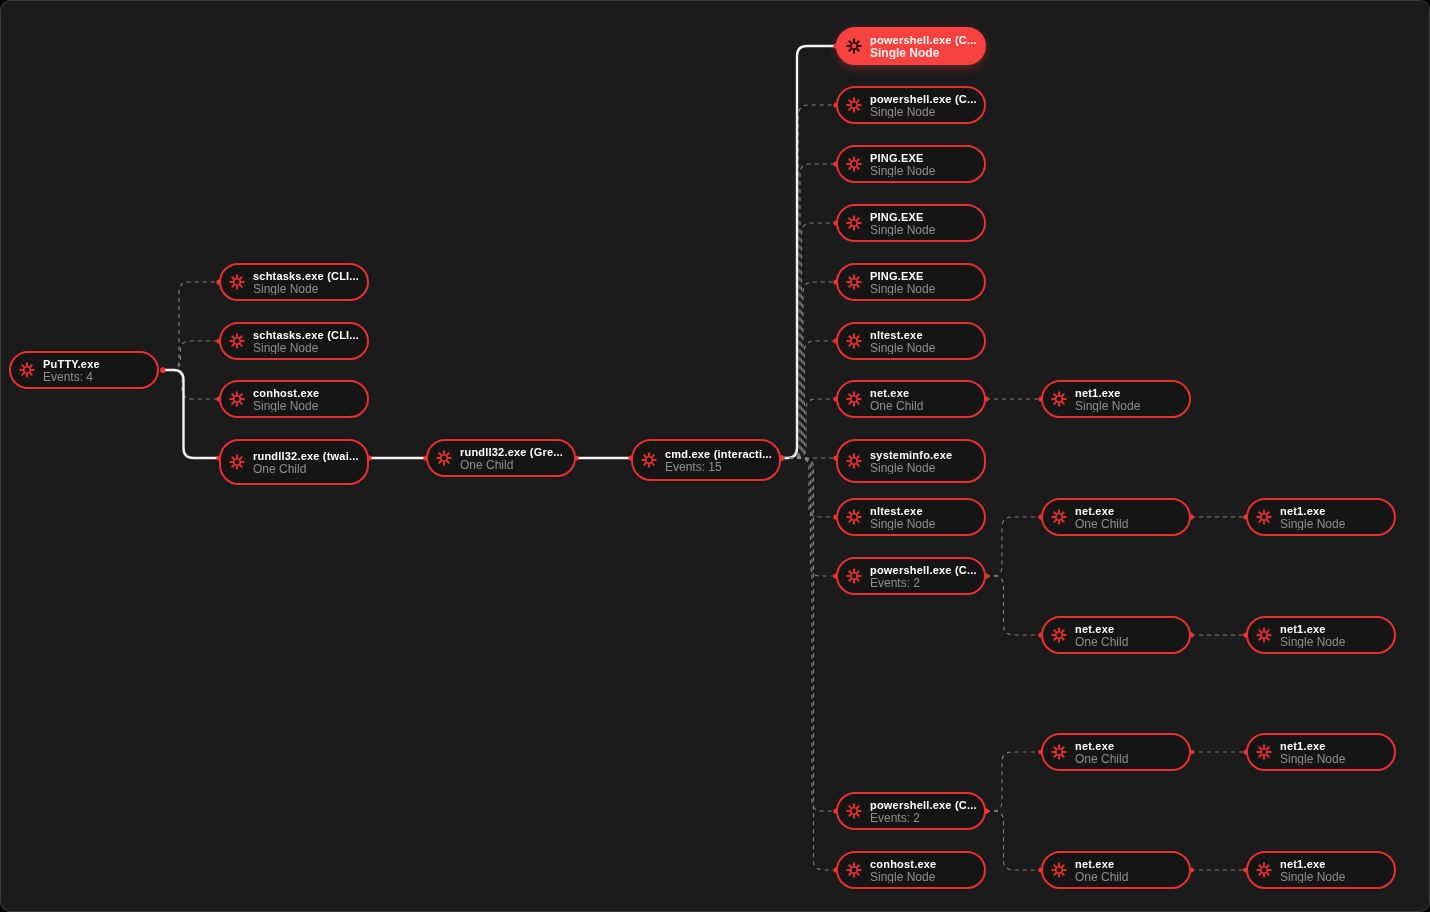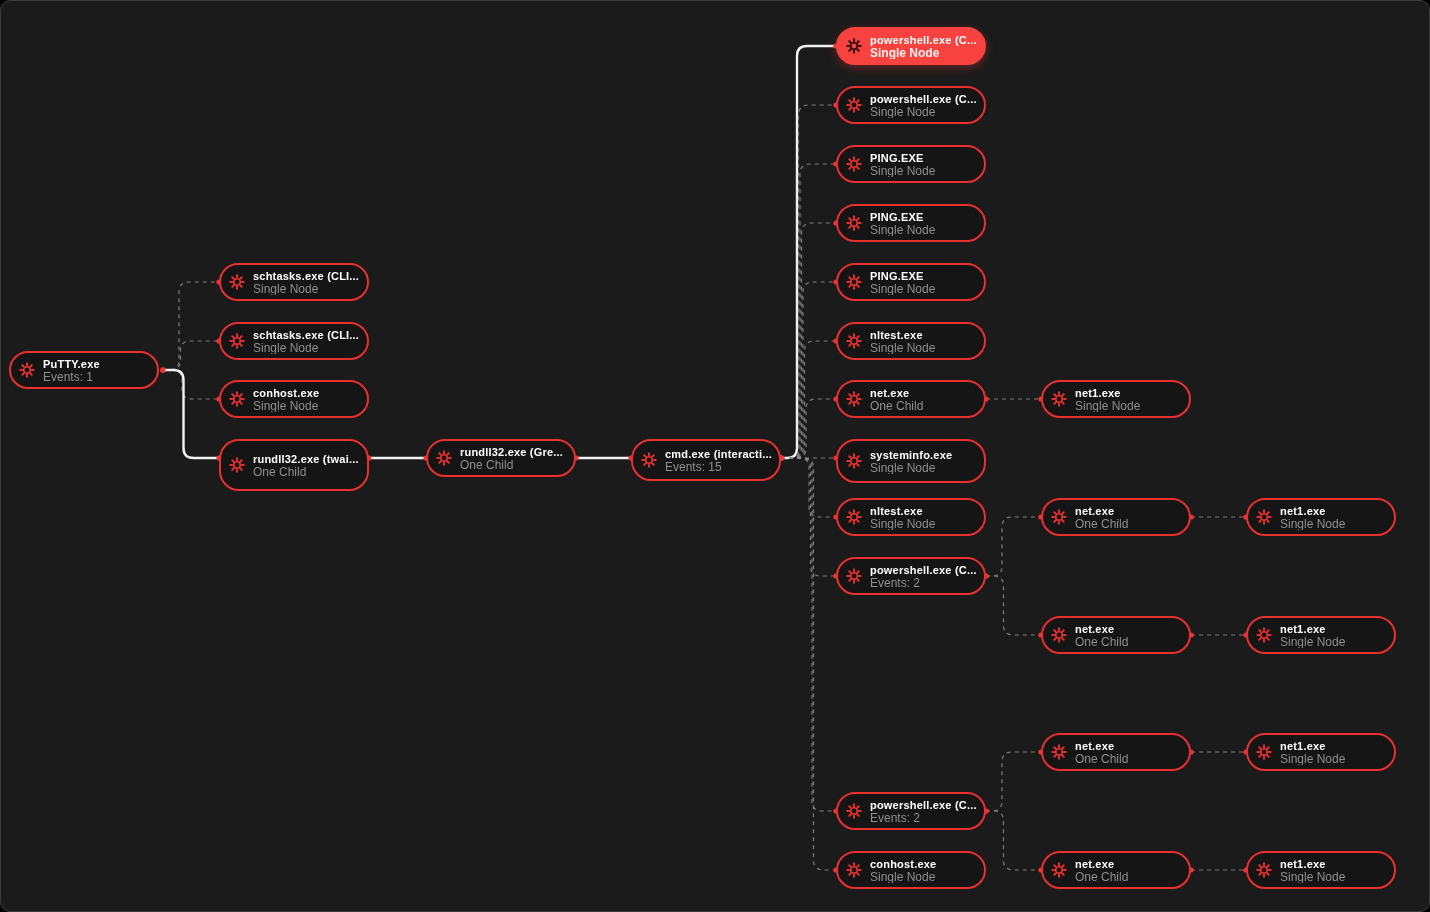--- a/index.html
+++ b/index.html
@@ -171,21 +171,21 @@
               <line x1="5.8" y1="14.2" x2="4.1" y2="15.9"></line>
               <line x1="4" y1="10" x2="1.6" y2="10"></line>
               <line x1="5.8" y1="5.8" x2="4.1" y2="4.1"></line>
               <line x1="10" y1="4" x2="10" y2="1.6"></line>
               <line x1="14.2" y1="5.8" x2="15.9" y2="4.1"></line>
             </g>
           </svg>
         </span>
         <span class="labels">
           <span class="title">PuTTY.exe</span>
-          <span class="subtitle">Events: 1</span>
+          <span class="subtitle">Events: 4</span>
         </span>
       </div>
       <div class="node" style="left: 218px; top: 262px; width: 150px; height: 38px;">
         <span class="gear">
           <svg viewBox="0 0 20 20" width="16" height="16" aria-hidden="true">
             <circle cx="10" cy="10" r="4.1" fill="none" stroke="currentColor" stroke-width="2"></circle>
             <g stroke="currentColor" stroke-width="2.5" stroke-linecap="round">
               <line x1="16" y1="10" x2="18.4" y2="10"></line>
               <line x1="14.2" y1="14.2" x2="15.9" y2="15.9"></line>
               <line x1="10" y1="16" x2="10" y2="18.4"></line>
@@ -237,21 +237,21 @@
               <line x1="10" y1="4" x2="10" y2="1.6"></line>
               <line x1="14.2" y1="5.8" x2="15.9" y2="4.1"></line>
             </g>
           </svg>
         </span>
         <span class="labels">
           <span class="title">conhost.exe</span>
           <span class="subtitle">Single Node</span>
         </span>
       </div>
-      <div class="node" style="left: 218px; top: 438px; width: 150px; height: 52px;">
+      <div class="node" style="left: 218px; top: 438px; width: 150px; height: 46px;">
         <span class="gear">
           <svg viewBox="0 0 20 20" width="16" height="16" aria-hidden="true">
             <circle cx="10" cy="10" r="4.1" fill="none" stroke="currentColor" stroke-width="2"></circle>
             <g stroke="currentColor" stroke-width="2.5" stroke-linecap="round">
               <line x1="16" y1="10" x2="18.4" y2="10"></line>
               <line x1="14.2" y1="14.2" x2="15.9" y2="15.9"></line>
               <line x1="10" y1="16" x2="10" y2="18.4"></line>
               <line x1="5.8" y1="14.2" x2="4.1" y2="15.9"></line>
               <line x1="4" y1="10" x2="1.6" y2="10"></line>
               <line x1="5.8" y1="5.8" x2="4.1" y2="4.1"></line>

